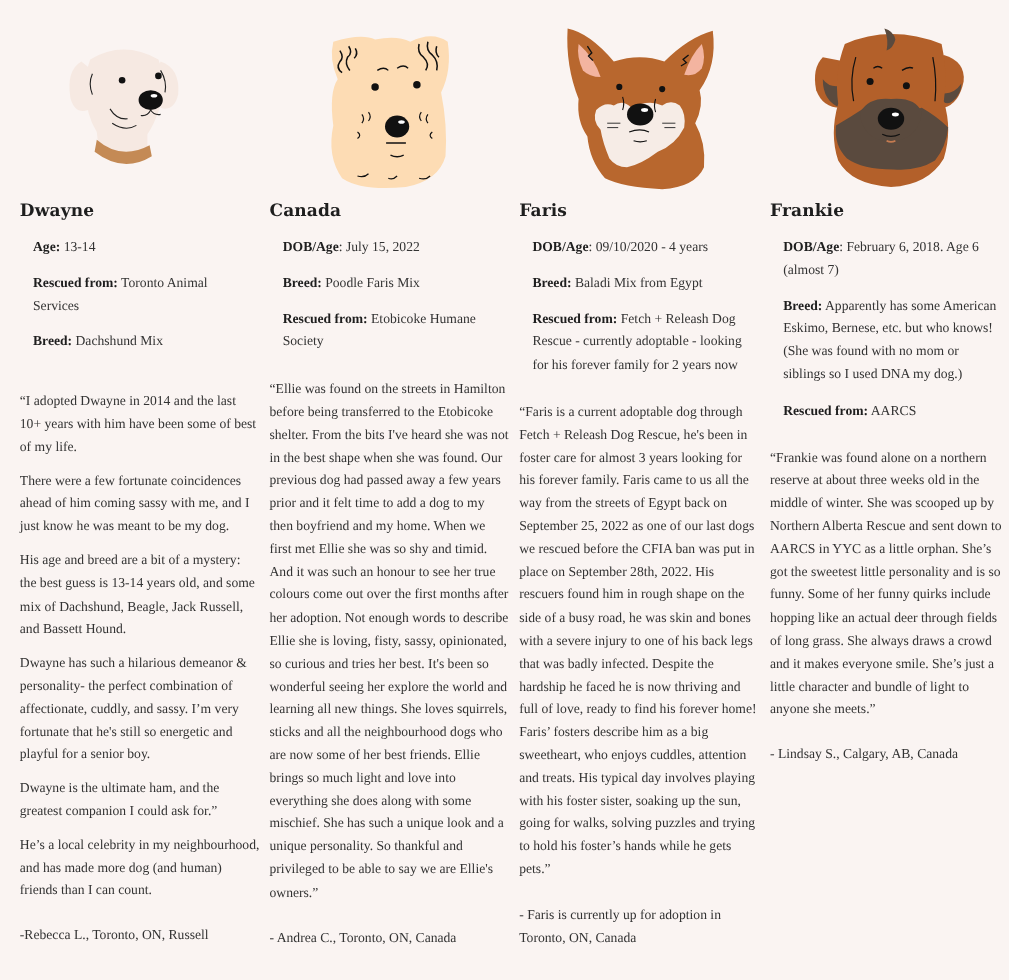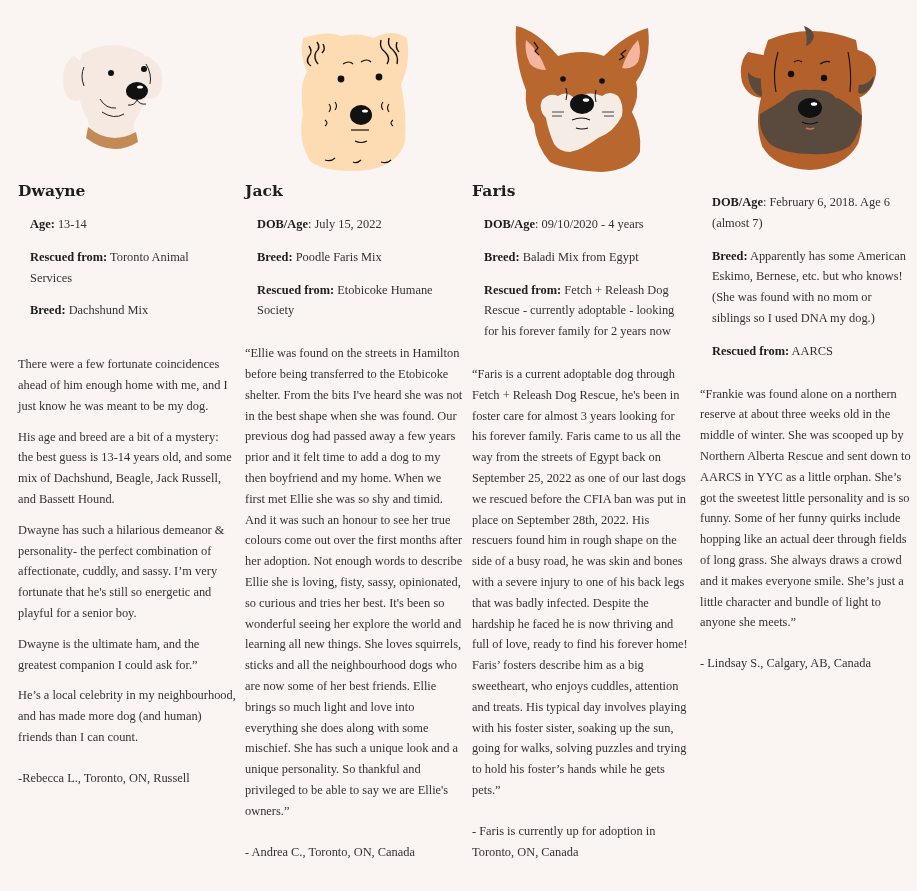--- a/index.html
+++ b/index.html
@@ -97,21 +97,22 @@
         <path d="M46 65 Q52 75 62 74" stroke="#222" stroke-width="1" fill="none"></path>
         <path d="M48 78 Q60 86 70 80" stroke="#222" stroke-width="1" fill="none"></path>
       </svg>
     </div>
     <div class="text">
       <div class="name">Dwayne</div>
       <p class="fact"><b>Age:</b><span> 13-14</span></p>
       <p class="fact"><b>Rescued from:</b><span> Toronto Animal Services</span></p>
       <p class="fact"><b>Breed:</b><span> Dachshund Mix</span></p>
       <div class="gap"></div>
-      <p class="para">There were a few fortunate coincidences ahead of him enough home with me, and I just know he was meant to be my dog.</p>
+      <p class="para">“I adopted Dwayne in 2014 and the last 10+ years with him have been some of best of my life.</p>
+      <p class="para">There were a few fortunate coincidences ahead of him coming sassy with me, and I just know he was meant to be my dog.</p>
       <p class="para">His age and breed are a bit of a mystery: the best guess is 13-14 years old, and some mix of Dachshund, Beagle, Jack Russell, and Bassett Hound.</p>
       <p class="para">Dwayne has such a hilarious demeanor &amp; personality- the perfect combination of affectionate, cuddly, and sassy. I’m very fortunate that he's still so energetic and playful for a senior boy.</p>
       <p class="para">Dwayne is the ultimate ham, and the greatest companion I could ask for.”</p>
       <p class="para">He’s a local celebrity in my neighbourhood, and has made more dog (and human) friends than I can count.</p>
       <div class="gap-s"></div>
       <p class="sig">-Rebecca L., Toronto, ON, Russell</p>
     </div>
   </div>
 
   <div class="col col-1">
@@ -128,21 +129,21 @@
 
         <ellipse cx="72" cy="91" rx="11" ry="10" fill="#111"></ellipse>
         <ellipse cx="76" cy="87" rx="3" ry="1.6" fill="#fff"></ellipse>
         <path d="M62 106 h18" stroke="#111" stroke-width="1.2"></path>
         <path d="M66 117 q6 3 12 0" stroke="#111" stroke-width="1.2" fill="none"></path>
 
         <path d="M40 80 q3 4 0 8 M46 78 q3 4 0 8 M100 80 q-3 4 0 8 M94 78 q-3 4 0 8 M36 96 q4 3 0 6 M104 96 q-4 3 0 6 M36 136 q6 2 10 -2 M64 138 q4 2 8 -2 M92 138 q6 2 10 -2" stroke="#111" stroke-width="1.1" fill="none"></path>
       </svg>
     </div>
     <div class="text">
-      <div class="name">Jack</div>
+      <div class="name">Canada</div>
       <p class="fact"><b>DOB/Age</b><span>: July 15, 2022</span></p>
       <p class="fact"><b>Breed:</b><span> Poodle Faris Mix</span></p>
       <p class="fact"><b>Rescued from:</b><span> Etobicoke Humane Society</span></p>
       <div class="gap-s"></div>
       <p class="para">“Ellie was found on the streets in Hamilton before being transferred to the Etobicoke shelter. From the bits I've heard she was not in the best shape when she was found. Our previous dog had passed away a few years prior and it felt time to add a dog to my then boyfriend and my home. When we first met Ellie she was so shy and timid. And it was such an honour to see her true colours come out over the first months after her adoption. Not enough words to describe Ellie she is loving, fisty, sassy, opinionated, so curious and tries her best. It's been so wonderful seeing her explore the world and learning all new things. She loves squirrels, sticks and all the neighbourhood dogs who are now some of her best friends. Ellie brings so much light and love into everything she does along with some mischief. She has such a unique look and a unique personality. So thankful and privileged to be able to say we are Ellie's owners.”</p>
       <div class="gap-s"></div>
       <p class="sig">- Andrea C., Toronto, ON, Canada</p>
     </div>
   </div>
 
@@ -202,20 +203,21 @@
         <path d="M60 40 q4 -3 8 0 M86 42 q6 -4 10 -2" stroke="#111" stroke-width="1.2" fill="none"></path>
         <path d="M44 30 q-6 20 -2 40 M114 30 q4 20 2 40" stroke="#111" stroke-width="1.1" fill="none"></path>
 
         <ellipse cx="76" cy="86" rx="12" ry="10" fill="#111"></ellipse>
         <ellipse cx="80" cy="82" rx="3.2" ry="1.8" fill="#fff"></ellipse>
         <path d="M68 100 q8 4 16 0" stroke="#111" stroke-width="1.1" fill="none"></path>
         <path d="M72 106 q4 2 8 0" stroke="#c57b50" stroke-width="1.6" fill="none"></path>
       </svg>
     </div>
     <div class="text">
+      <div class="name">Frankie</div>
       <p class="fact"><b>DOB/Age</b><span>: February 6, 2018. Age 6 (almost 7)</span></p>
       <p class="fact"><b>Breed:</b><span> Apparently has some American Eskimo, Bernese, etc. but who knows! (She was found with no mom or siblings so I used DNA my dog.)</span></p>
       <p class="fact"><b>Rescued from:</b><span> AARCS</span></p>
       <div class="gap-s"></div>
       <p class="para">“Frankie was found alone on a northern reserve at about three weeks old in the middle of winter. She was scooped up by Northern Alberta Rescue and sent down to AARCS in YYC as a little orphan. She’s got the sweetest little personality and is so funny. Some of her funny quirks include hopping like an actual deer through fields of long grass. She always draws a crowd and it makes everyone smile. She’s just a little character and bundle of light to anyone she meets.”</p>
       <div class="gap-s"></div>
       <p class="sig">- Lindsay S., Calgary, AB, Canada</p>
     </div>
   </div>
 

